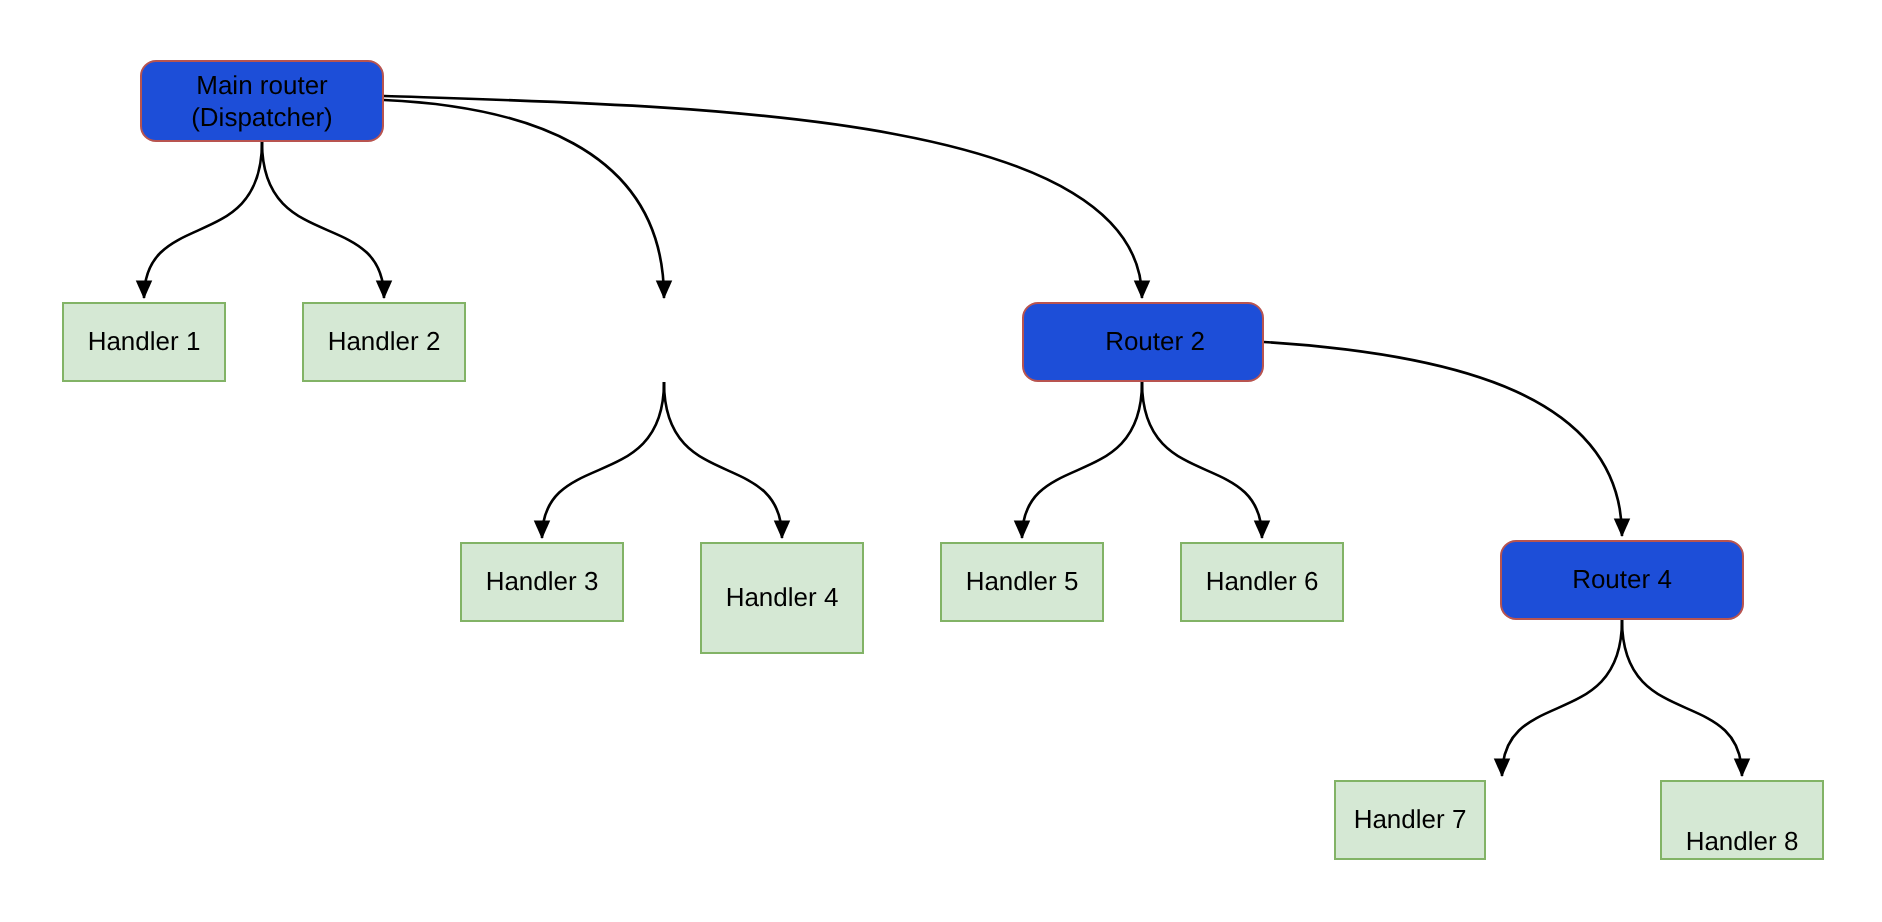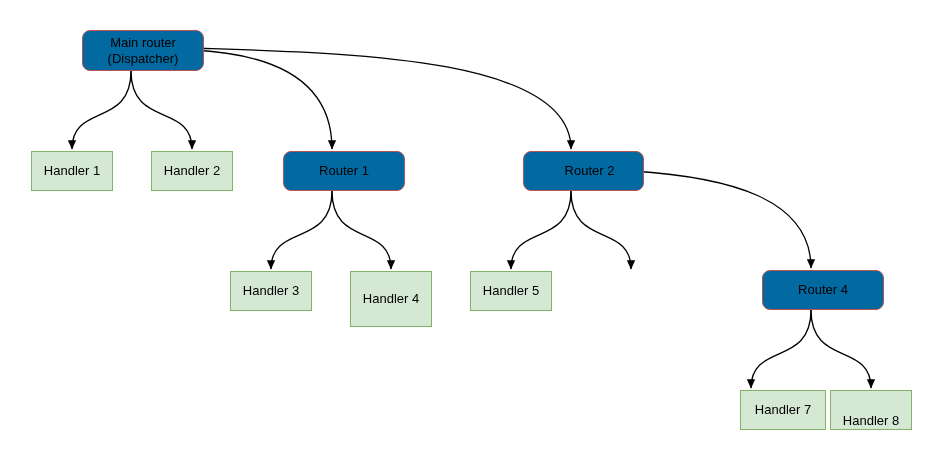--- a/index.html
+++ b/index.html
@@ -23,42 +23,41 @@
     align-items: center;
     justify-content: center;
     box-sizing: border-box;
     font-size: 13px;
     color: #000000;
     text-align: center;
     line-height: 16px;
     white-space: nowrap;
   }
   .router {
-    background: #0369a1;
+    background: #1d4ed8;
     border: 1.5px solid #b85450;
     border-radius: 8px;
-    margin-left: 12px;
   }
   .handler {
     background: #d5e8d4;
     border: 1.5px solid #82b366;
     border-radius: 0;
   }
   
   .n-main     { left: 70px;  top: 30px;  width: 122px; height: 41px; }
   .n-h1       { left: 31px;  top: 151px; width: 82px;  height: 40px; }
   .n-h2       { left: 151px; top: 151px; width: 82px;  height: 40px; }
   .n-r1       { left: 271px; top: 151px; width: 122px; height: 40px; }
   .n-r2       { left: 511px; top: 151px; width: 121px; height: 40px; padding-left: 12px; }
   .n-h3       { left: 230px; top: 271px; width: 82px;  height: 40px; text-align: center; }
   .n-h4       { left: 350px; top: 271px; width: 82px;  height: 56px; }
   .n-h5       { left: 470px; top: 271px; width: 82px;  height: 40px; text-align: right; }
   .n-h6       { left: 590px; top: 271px; width: 82px;  height: 40px; }
   .n-r3       { left: 750px; top: 270px; width: 122px; height: 40px; }
-  .n-h7       { left: 740px; top: 390px; width: 86px;  height: 40px; align-items: center; }
+  .n-h7       { left: 667px; top: 390px; width: 76px;  height: 40px; align-items: center; }
   .n-h8       { left: 830px; top: 390px; width: 82px;  height: 40px; justify-content: flex-end; }
   .edge {
     fill: none;
     stroke: #000000;
     stroke-width: 1.3;
   }
 </style>
 </head>
 <body>
 
@@ -88,35 +87,35 @@
     <div>(Dispatcher)</div>
   </div>
 
   <div class="node handler n-h1">
     <span>Handler 1</span>
   </div>
   <div class="node handler n-h2">
     <span>Handler 2</span>
   </div>
 
-  <div class="node router n-r1">
-    <span>Router 1</span>
-  </div>
   <div class="node router n-r2">
     <span>Router 2</span>
   </div>
 
   <div class="node handler n-h3">
     <span>Handler 3</span>
   </div>
   <div class="node handler n-h4">
     <span>Handler 4</span>
   </div>
   <div class="node handler n-h5">
     <span>Handler 5</span>
+  </div>
+  <div class="node handler n-h6">
+    <span>Handler 6</span>
   </div>
 
   <div class="node router n-r3">
     <span>Router 4</span>
   </div>
 
   <div class="node handler n-h7">
     <span>Handler 7</span>
   </div>
   <div class="node handler n-h8">

